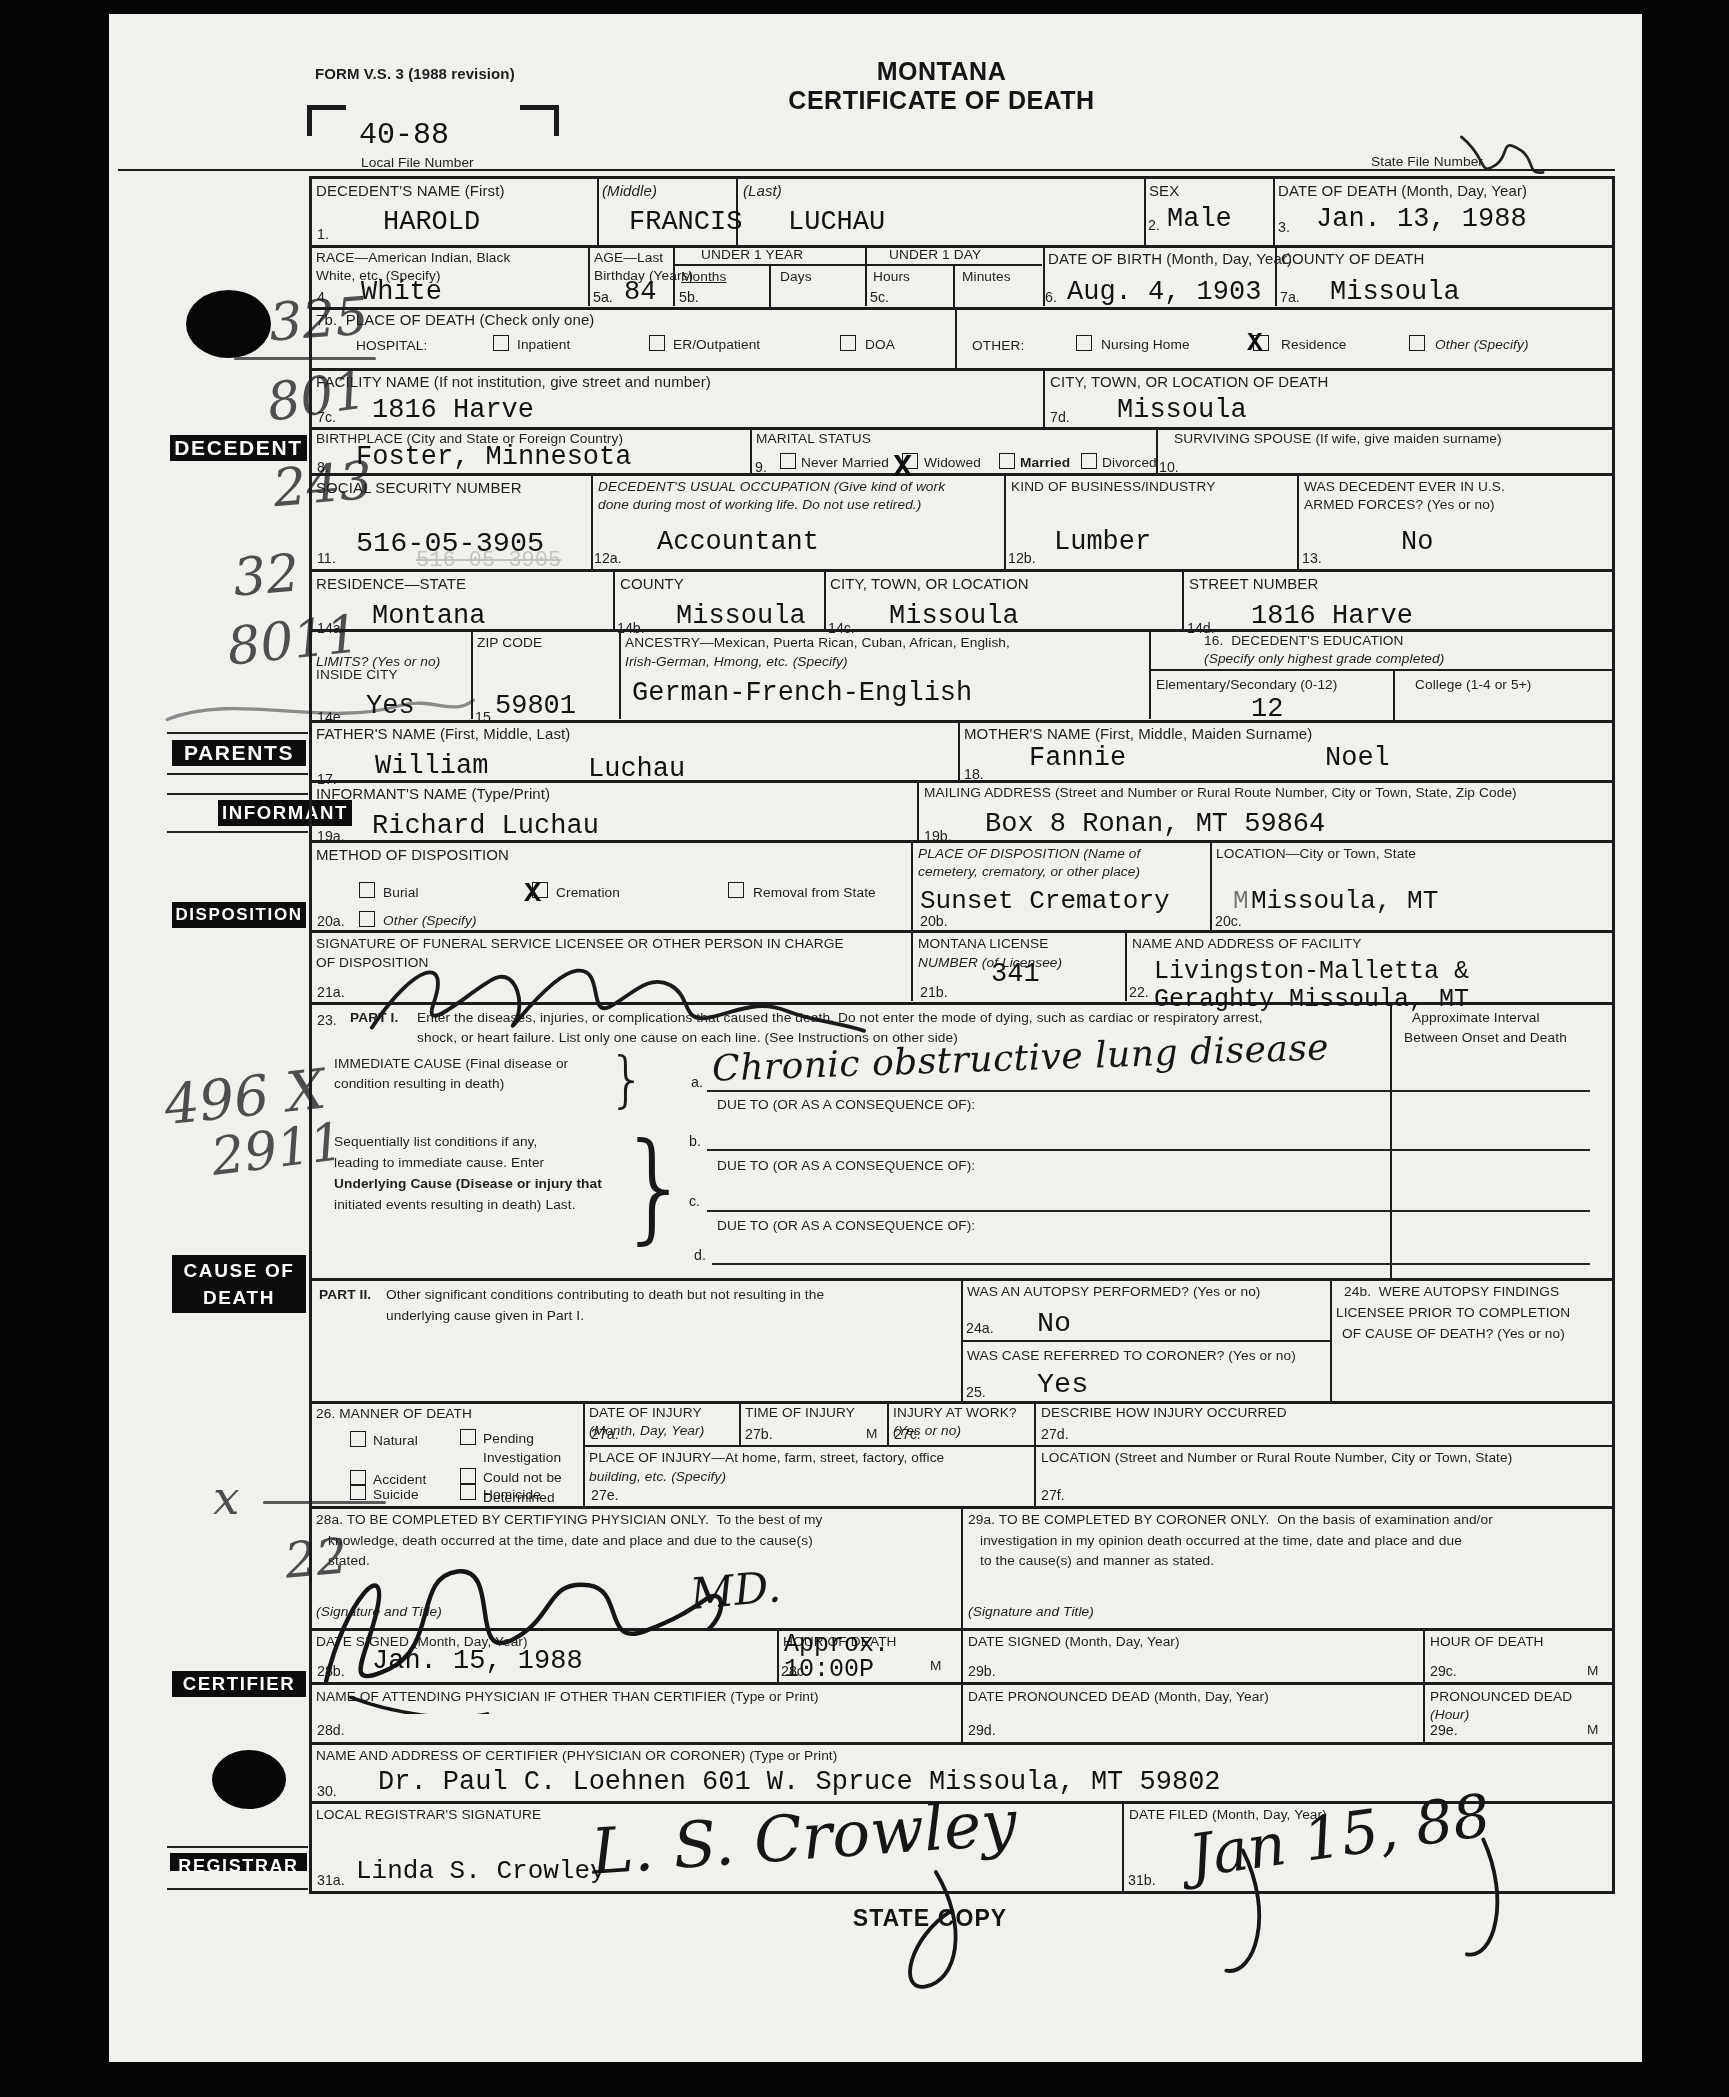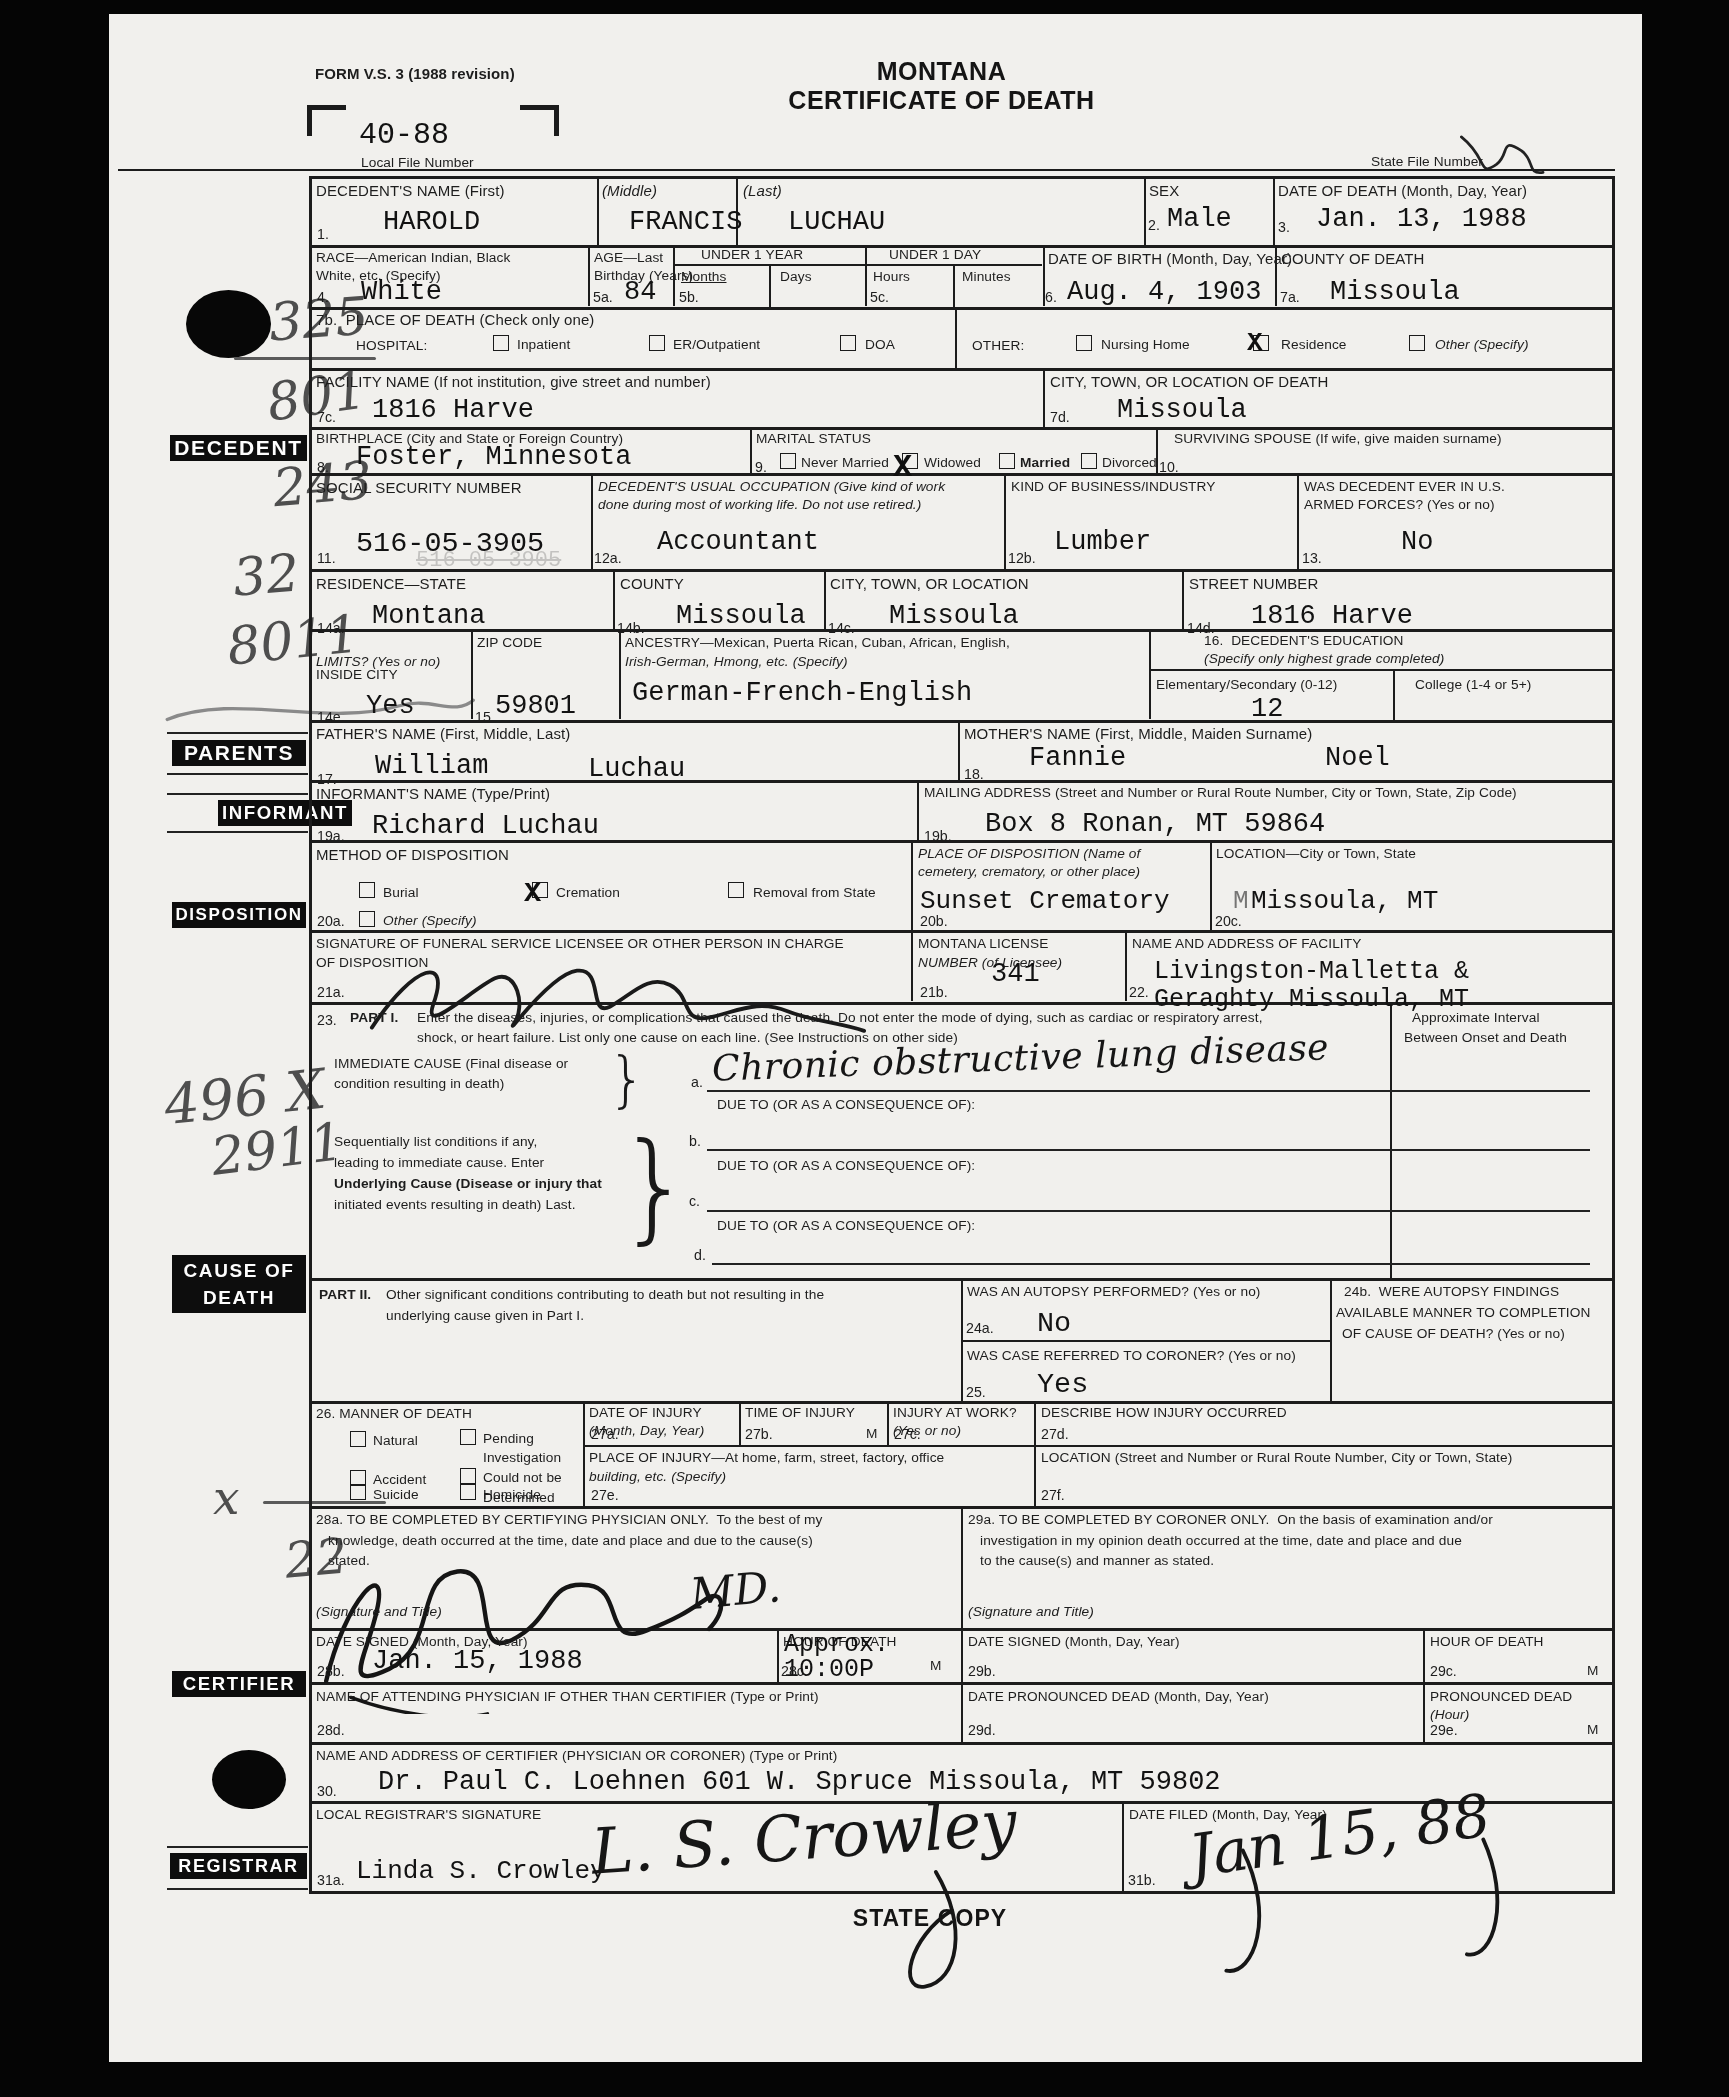--- a/index.html
+++ b/index.html
@@ -72,21 +72,21 @@
   <div class="side" style="left:172px;top:740px;width:134px;height:26px;">PARENTS</div>
   <div class="hl thin" style="left:167px;top:773px;width:141px;background:#222;"></div>
   <div class="hl thin" style="left:167px;top:793px;width:141px;background:#222;"></div>
   <div class="side" style="left:172px;top:800px;width:134px;height:26px;font-size:18.6px;margin-left:46px;">INFORMANT</div>
   <div class="hl thin" style="left:167px;top:831px;width:141px;background:#222;"></div>
   <div class="side" style="left:172px;top:902px;width:134px;height:26px;font-size:17px;">DISPOSITION</div>
   <div class="side" style="left:172px;top:1255px;width:134px;height:30px;font-size:19px;line-height:31px;">CAUSE OF</div>
   <div class="side" style="left:172px;top:1284px;width:134px;height:28.5px;font-size:19px;line-height:27px;">DEATH</div>
   <div class="side" style="left:172px;top:1671px;width:134px;height:26px;font-size:18.6px;">CERTIFIER</div>
   <div class="hl thin" style="left:167px;top:1846px;width:141px;background:#222;"></div>
-  <div class="side" style="left:170px;top:1853px;width:137px;height:26px;font-size:18px;">REGISTRAR</div>
+  <div class="side" style="left:170px;top:1853px;width:137px;height:18px;font-size:18px;">REGISTRAR</div>
   <div class="hl thin" style="left:167px;top:1888px;width:141px;background:#222;"></div>
 
   <div class="hl" style="left:309px;top:176px;width:1305px;height:3.3px;"></div>
   <div class="hl" style="left:309px;top:245px;width:1305px;"></div>
   <div class="hl" style="left:309px;top:307px;width:1305px;"></div>
   <div class="hl" style="left:309px;top:368px;width:1305px;"></div>
   <div class="hl" style="left:309px;top:427px;width:1305px;"></div>
   <div class="hl" style="left:309px;top:473px;width:1305px;"></div>
   <div class="hl" style="left:309px;top:569px;width:1305px;"></div>
   <div class="hl" style="left:309px;top:629px;width:1305px;"></div>
@@ -360,21 +360,21 @@
   <span class="lbl sm b" style="left:319px;top:1287px;">PART II.</span>
   <span class="lbl sm" style="left:386px;top:1287px;">Other significant conditions contributing to death but not resulting in the</span>
   <span class="lbl sm" style="left:386px;top:1308px;">underlying cause given in Part I.</span>
   <span class="lbl sm" style="left:967px;top:1284px;">WAS AN AUTOPSY PERFORMED? (Yes or no)</span>
   <span class="num" style="left:966px;top:1320px;">24a.</span>
   <span class="val" style="left:1037px;top:1307px;font-size:28.5px;">No</span>
   <span class="lbl sm" style="left:967px;top:1348px;">WAS CASE REFERRED TO CORONER? (Yes or no)</span>
   <span class="num" style="left:966px;top:1384px;">25.</span>
   <span class="val" style="left:1037px;top:1368px;font-size:28.5px;">Yes</span>
   <span class="lbl sm" style="left:1344px;top:1284px;">24b.  WERE AUTOPSY FINDINGS</span>
-  <span class="lbl sm" style="left:1336px;top:1305px;">AVAILABLE MANNER TO COMPLETION</span>
+  <span class="lbl sm" style="left:1336px;top:1305px;">LICENSEE PRIOR TO COMPLETION</span>
   <span class="lbl sm" style="left:1342px;top:1326px;">OF CAUSE OF DEATH? (Yes or no)</span>
 
   <span class="lbl sm" style="left:316px;top:1406px;">26. MANNER OF DEATH</span>
   <div class="cb sm" style="left:350px;top:1431px;"></div>
   <span class="lbl sm" style="left:373px;top:1433px;">Natural</span>
   <div class="cb sm" style="left:460px;top:1429px;"></div>
   <span class="lbl sm" style="left:483px;top:1431px;">Pending</span>
   <span class="lbl sm" style="left:483px;top:1450px;">Investigation</span>
   <div class="cb sm" style="left:350px;top:1470px;"></div>
   <span class="lbl sm" style="left:373px;top:1472px;">Accident</span>

